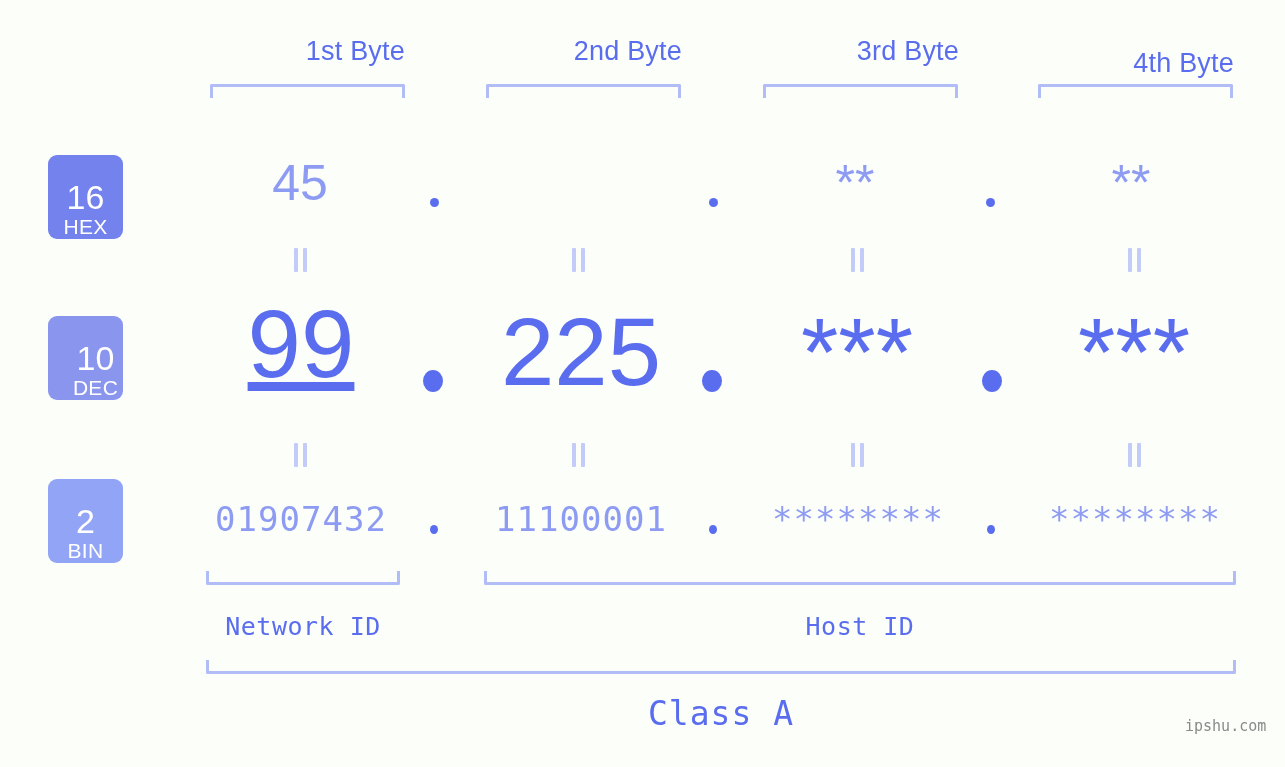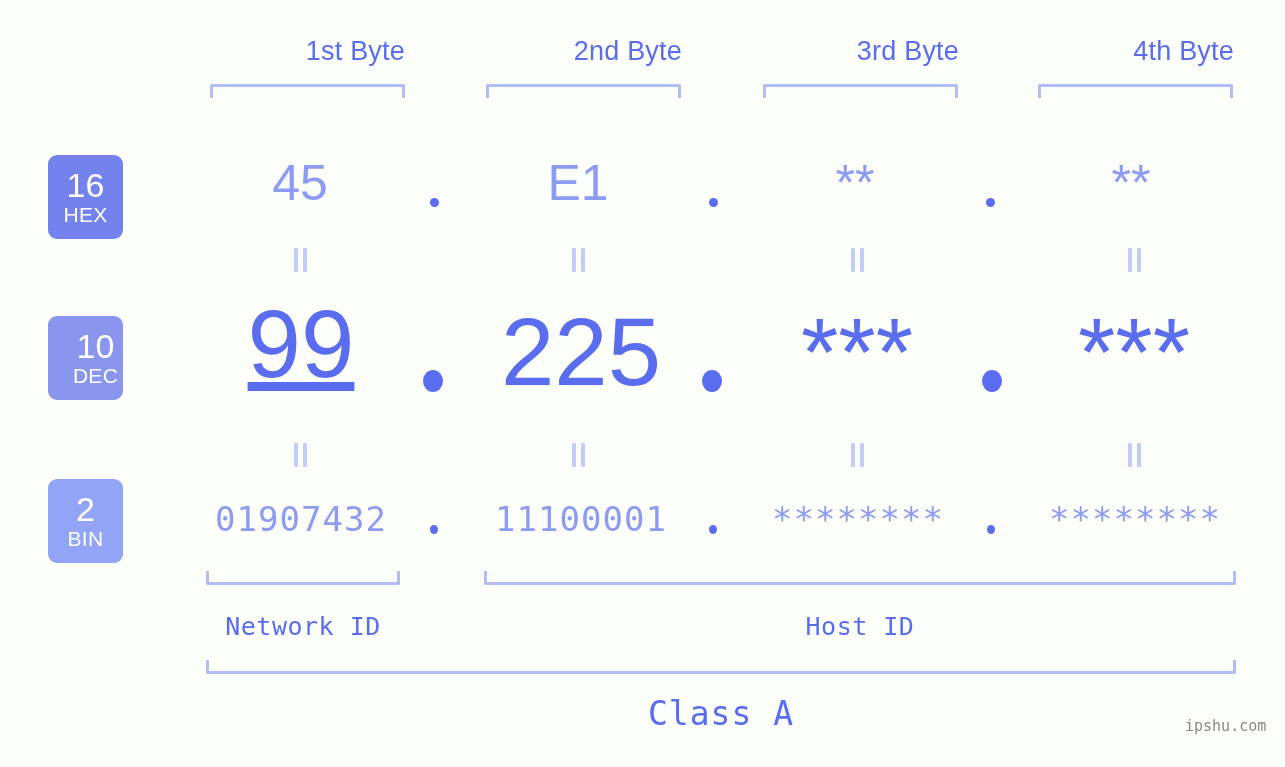--- a/index.html
+++ b/index.html
@@ -53,21 +53,21 @@
   
   .badge {
     width: 75px;
     border-radius: 9px;
     color: #ffffff;
     text-align: center;
     box-sizing: border-box;
     display: flex;
     flex-direction: column;
     align-items: center;
-    justify-content: center;
+    justify-content: flex-end;
     line-height: 1;
   }
   .badge .num {
     font-size: 34px;
     line-height: 36px;
     font-weight: 400;
   }
   .badge .nm {
     font-size: 21px;
     line-height: 24px;
@@ -157,36 +157,35 @@
   }
 </style>
 </head>
 <body>
 
 <div id="stage">
 
   <div class="abs byte-label" style="left:210px; top:36px; width:195px;">1st Byte</div>
   <div class="abs byte-label" style="left:487px; top:36px; width:195px;">2nd Byte</div>
   <div class="abs byte-label" style="left:764px; top:36px; width:195px;">3rd Byte</div>
-  <div class="abs byte-label" style="left:1039px; top:36px; width:195px;">4th Byte</div>
+  <div class="abs byte-label" style="left:1039px; top:48px; width:195px;">4th Byte</div>
 
   <div class="abs bracket-down" style="left:210px; top:84px; width:195px;"></div>
   <div class="abs bracket-down" style="left:486px; top:84px; width:195px;"></div>
   <div class="abs bracket-down" style="left:763px; top:84px; width:195px;"></div>
   <div class="abs bracket-down" style="left:1038px; top:84px; width:195px;"></div>
 
   <div class="abs badge" id="badge-hex" style="left:48px; top:155px;">
     <span class="num">16</span>
     <span class="nm">HEX</span>
   </div>
 
   <div class="cell hex-val" style="left:200px; top:155px; width:200px;">45</div>
   <div class="dot dot-hex" style="left:430px; top:198px;"></div>
 
-  <div class="cell hex-val" style="left:478px; top:155px; width:200px;">E1</div>
   <div class="dot dot-hex" style="left:709px; top:198px;"></div>
 
   <div class="cell hex-val" style="left:755px; top:155px; width:200px;">**</div>
   <div class="dot dot-hex" style="left:986px; top:198px;"></div>
 
   <div class="cell hex-val" style="left:1031px; top:155px; width:200px;">**</div>
 
   <div class="eq" style="left:294px; top:248px;">
       <span class="a"></span>
       <span class="b"></span>

